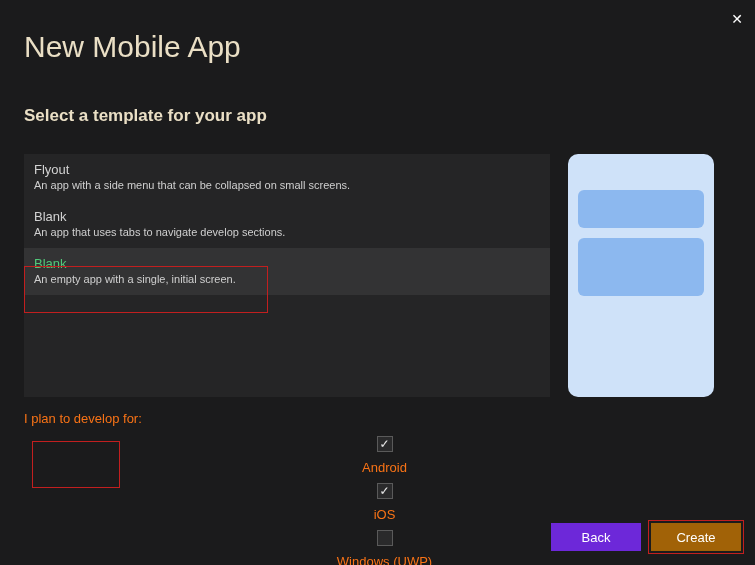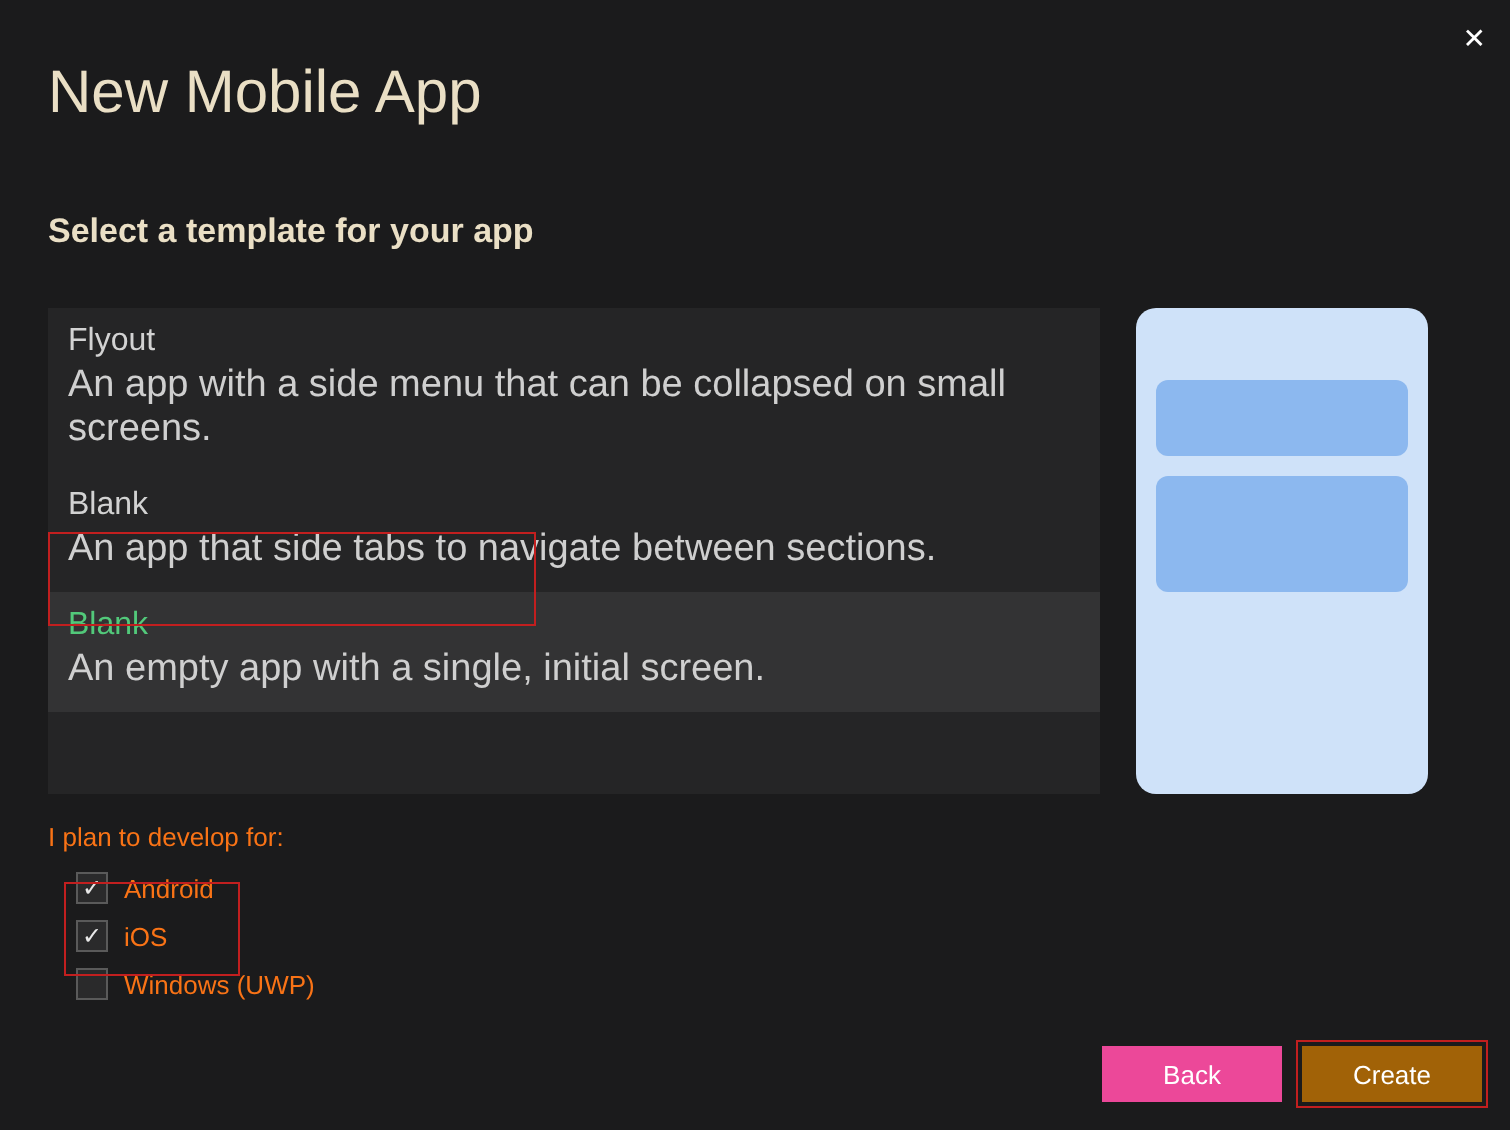--- a/index.html
+++ b/index.html
@@ -47,28 +47,28 @@
     overflow: hidden;
   }
   .template-item {
     padding: 8px 10px 10px 10px;
     cursor: pointer;
   }
   .template-item.selected {
     background: #333334;
   }
   .template-name {
-    font-size: 16px;
+    font-size: 13px;
     color: #d2d2d2;
   }
   .template-item.selected .template-name {
     color: #52c97a;
   }
   .template-desc {
-    font-size: 19px;
+    font-size: 11px;
     color: #cfcfcf;
     margin-top: 2px;
   }
   .highlight-selected {
     position: absolute;
     border: 1px solid #c21f1f;
     pointer-events: none;
     left: 24px;
     top: 266px;
     width: 244px;
@@ -101,20 +101,21 @@
   }
   .develop-label {
     margin-bottom: 6px;
   }
   .checkbox-row {
     display: flex;
     align-items: center;
     gap: 8px;
     padding: 4px 0 4px 14px;
     cursor: pointer;
+    flex-direction: column;
   }
   .cb {
     width: 16px;
     height: 16px;
     border: 1px solid #5a5a5a;
     background: #2a2a2b;
     display: flex;
     align-items: center;
     justify-content: center;
     font-size: 12px;
@@ -142,21 +143,21 @@
     width: 90px;
     height: 28px;
     font-size: 13px;
     border: none;
     cursor: pointer;
     color: #ffffff;
     display: flex;
     align-items: center;
     justify-content: center;
   }
-  .btn-back { background: #ec4899; }
+  .btn-back { background: #6d28d9; }
   .btn-create { background: #a16207; }
   .highlight-create {
     position: absolute;
     border: 1px solid #c21f1f;
     pointer-events: none;
     right: 11px;
     bottom: 11px;
     width: 96px;
     height: 34px;
   }
@@ -171,21 +172,21 @@
   <div class="subtitle">Select a template for your app</div>
 
   <div class="row">
     <div class="template-list">
       <div class="template-item">
         <div class="template-name">Flyout</div>
         <div class="template-desc">An app with a side menu that can be collapsed on small screens.</div>
       </div>
       <div class="template-item">
         <div class="template-name">Blank</div>
-        <div class="template-desc">An app that side tabs to navigate between sections.</div>
+        <div class="template-desc">An app that uses tabs to navigate develop sections.</div>
       </div>
       <div class="template-item selected">
         <div class="template-name">Blank</div>
         <div class="template-desc">An empty app with a single, initial screen.</div>
       </div>
     </div>
 
     <div class="preview">
       <div class="preview-bar-small"></div>
       <div class="preview-bar-large"></div>

